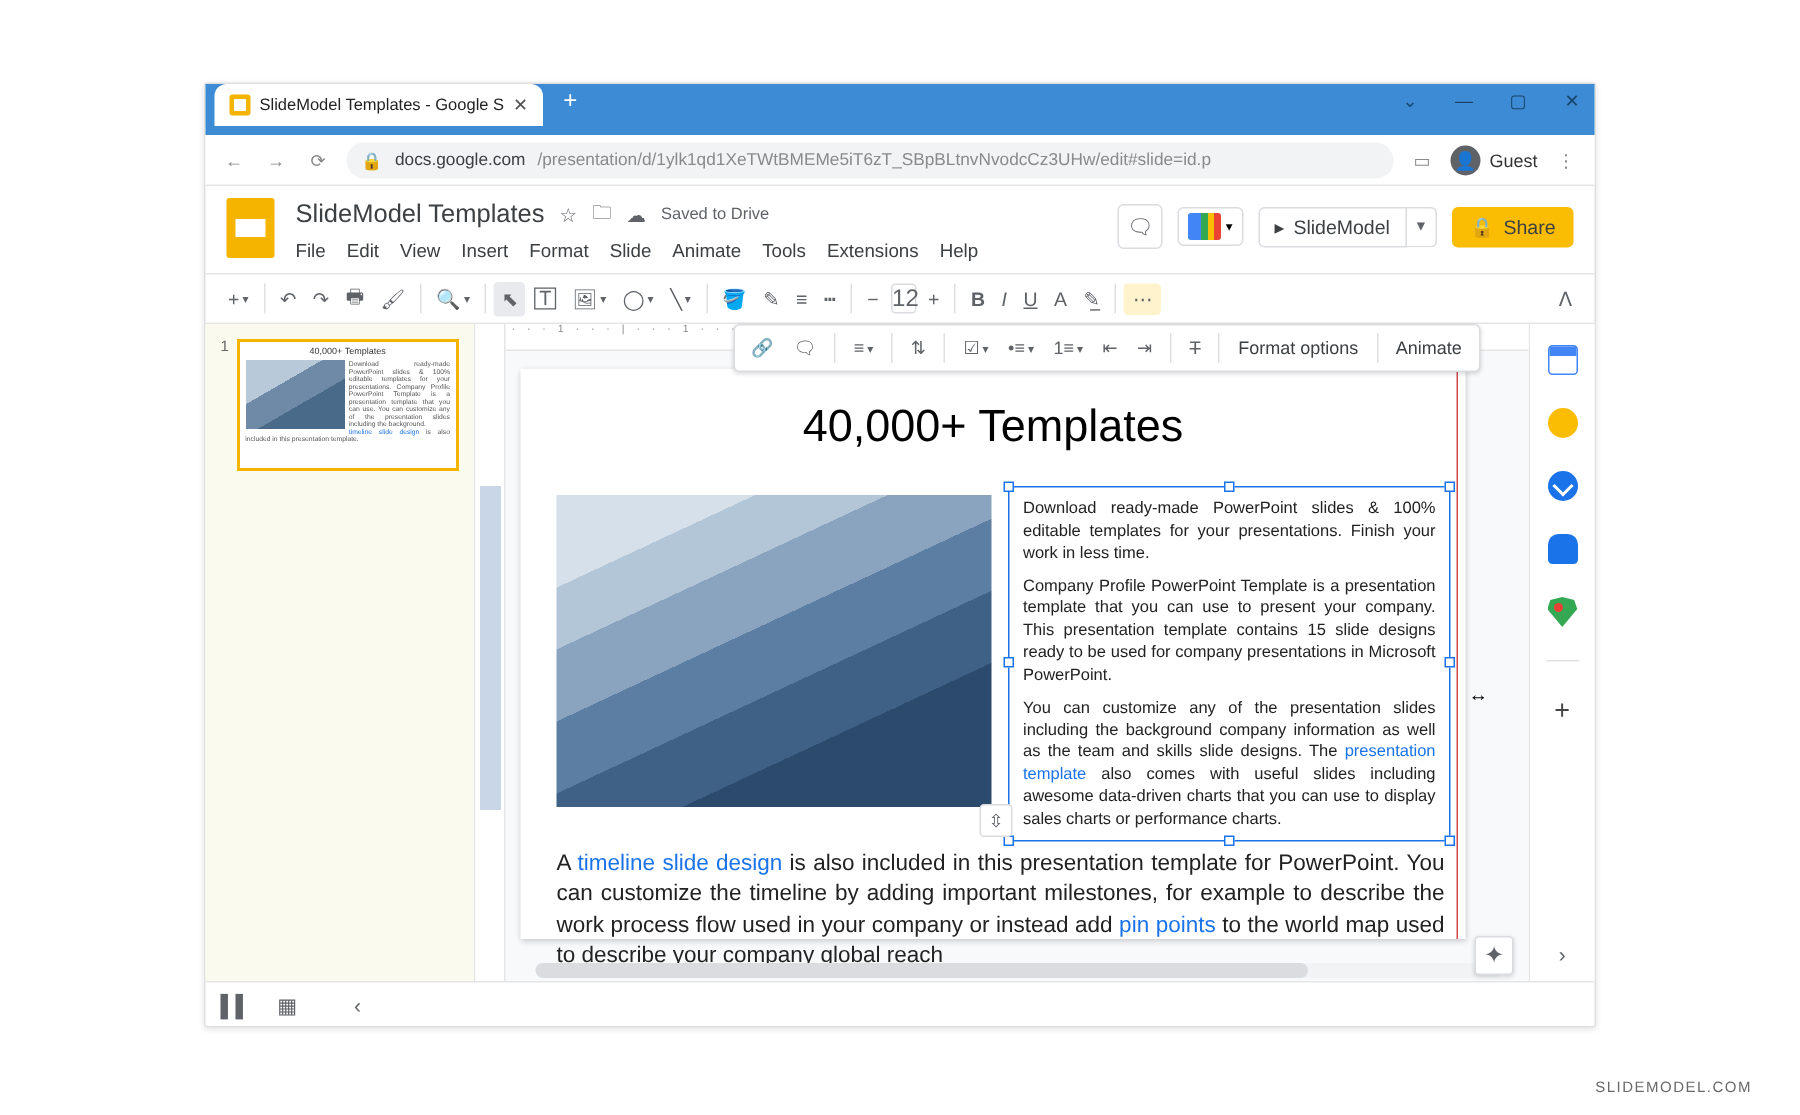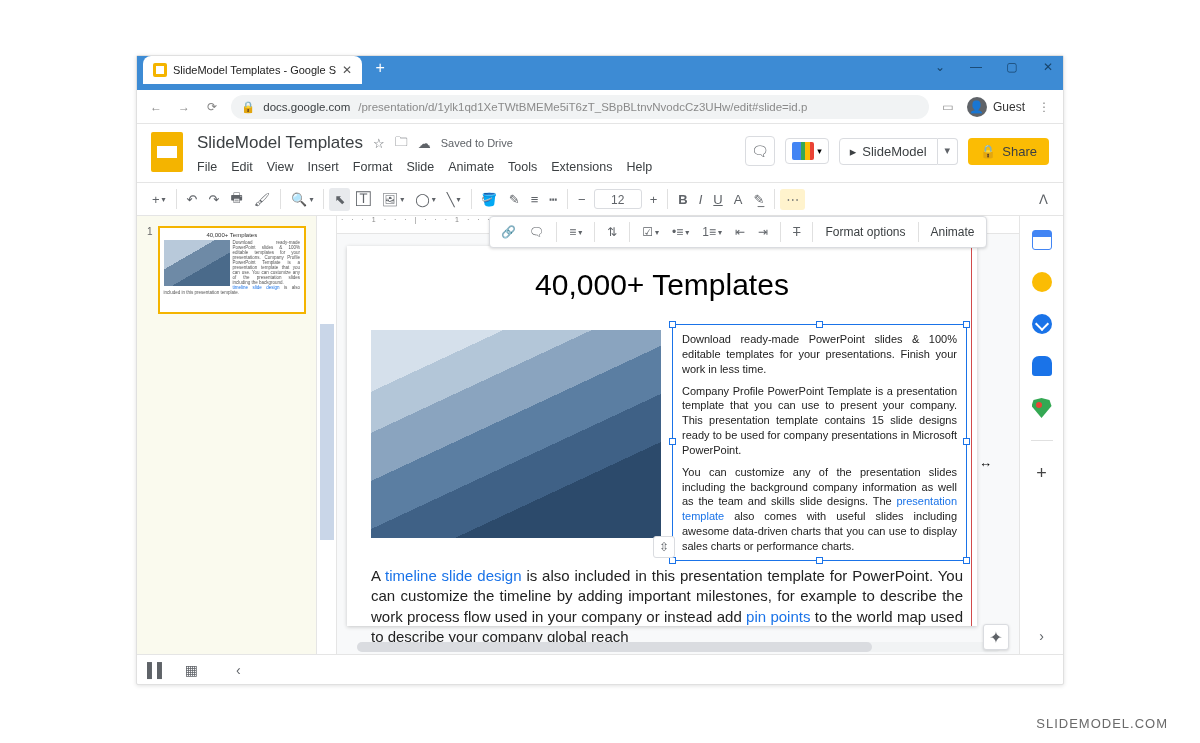--- a/index.html
+++ b/index.html
@@ -39,21 +39,21 @@
   .slideshow-btn .main { border:1px solid #dadce0; border-radius:4px 0 0 4px; padding:5px 10px; display:flex; align-items:center; gap:6px; font-size:13px; color:#3c4043; }
   .slideshow-btn .caret { border:1px solid #dadce0; border-left:none; border-radius:0 4px 4px 0; padding:5px 7px; color:#5f6368; font-size:11px; }
   .share-btn { background:#fbbc04; border-radius:4px; padding:6px 12px; display:flex; align-items:center; gap:6px; font-size:13px; color:#3c4043; }
   
   .toolbar { height:34px; border-top:1px solid #e5e5e5; border-bottom:1px solid #e5e5e5; display:flex; align-items:center; padding:0 10px; gap:1px; color:#5f6368; font-size:13px; }
   .tbtn { padding:4px 5px; display:flex; align-items:center; gap:2px; }
   .tbtn .dd { font-size:8px; }
   .sep { width:1px; height:20px; background:#e0e0e0; margin:0 4px; }
   .tbtn.sel { background:#e8eaed; border-radius:3px; }
   .font-size-box { display:flex; align-items:center; gap:3px; }
-  .font-size-box .num { border:1px solid #dadce0; border-radius:3px; width:48px; height:20px; text-align:center; font-size:12px; line-height:20px; }
+  .font-size-box .num { border:1px solid #dadce0; border-radius:3px; width:17px; height:20px; text-align:center; font-size:16px; line-height:20px; }
   .more-pill { background:#fff3cd; border-radius:3px; padding:3px 6px; }
   .collapse-caret { margin-left:auto; }
   
   .workspace { flex:1; display:flex; min-height:0; }
   .film { width:180px; background:#fafaee; border-right:1px solid #e5e5e5; padding:10px 10px 0; }
   .thumb-wrap { display:flex; gap:5px; }
   .thumb-num { font-size:10px; color:#666; }
   .thumb { width:150px; height:88px; border:2px solid #f4b400; background:#fff; padding:4px; font-size:5px; color:#555; position:relative; }
   .thumb .t-title { text-align:center; font-size:6px; color:#333; margin-bottom:2px; }
   .thumb .t-img { width:66px; height:46px; background:linear-gradient(150deg,#b8c9da 35%,#6e8aa6 35% 60%,#4a6a8a 60%); float:left; margin-right:3px; }
@@ -93,21 +93,21 @@
   .maps{width:14px;height:20px;background:#34a853;clip-path:polygon(50% 100%,0 40%,10% 10%,50% 0,90% 10%,100% 40%);position:relative;}
   .maps::after{content:'';position:absolute;left:4px;top:4px;width:6px;height:6px;background:#ea4335;border-radius:50%;}
   .rail .hline{width:22px;height:1px;background:#e0e0e0;}
   .rail .plus{font-size:18px;color:#444;}
   .rail .chevron{margin-top:auto;margin-bottom:10px;color:#5f6368;font-size:14px;}
   
   .bottom-strip { height:30px; border-top:1px solid #e5e5e5; display:flex; align-items:center; padding:0 10px; gap:18px; color:#5f6368; font-size:14px; }
   .explore { position:absolute; right:54px; bottom:34px; width:26px; height:26px; background:#fff; border:1px solid #dadce0; border-radius:3px; box-shadow:0 1px 3px rgba(0,0,0,.15); display:flex; align-items:center; justify-content:center; color:#5f6368;}
   .hscroll { position:absolute; left:220px; right:62px; bottom:32px; height:10px; background:#f1f3f4; border-radius:5px; }
   .hscroll .bar{position:absolute;left:0;width:80%;top:0;bottom:0;background:#dadce0;border-radius:5px;}
-  .watermark { position:absolute; right:32px; bottom:12px; font-size:13px; letter-spacing:1px; color:#6a6a6a; }
+  .watermark { position:absolute; right:32px; bottom:12px; font-size:10px; letter-spacing:1px; color:#6a6a6a; }
 </style>
 </head>
 <body>
 
 <div class="shell">
 
   <div class="tabstrip">
     <div class="browser-tab">
       <span class="favicon"></span>
       <span>SlideModel Templates - Google S</span>

